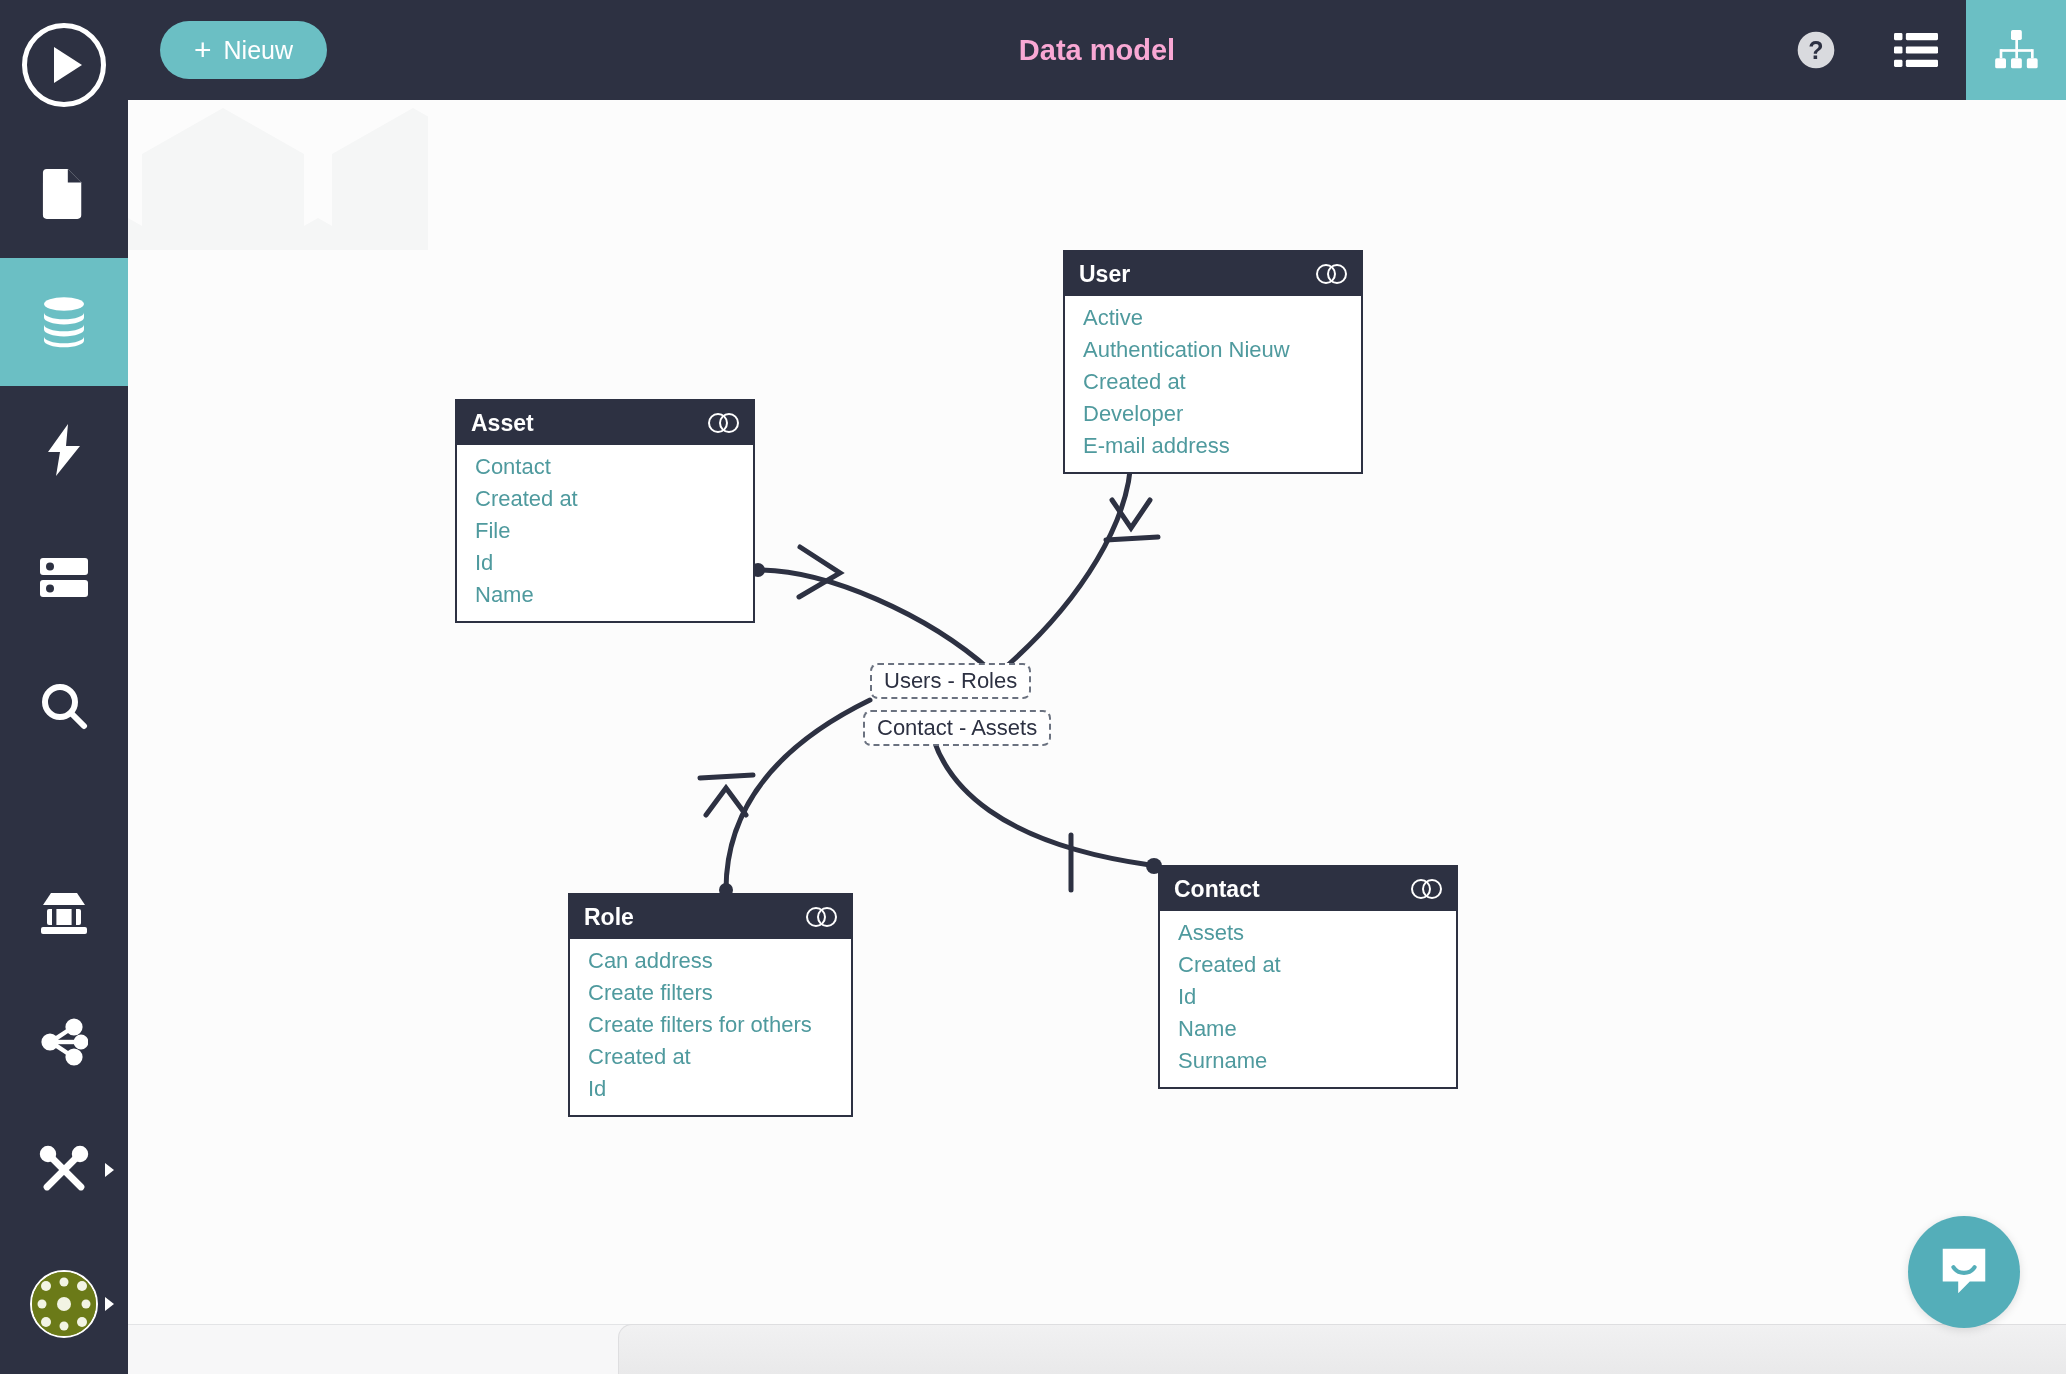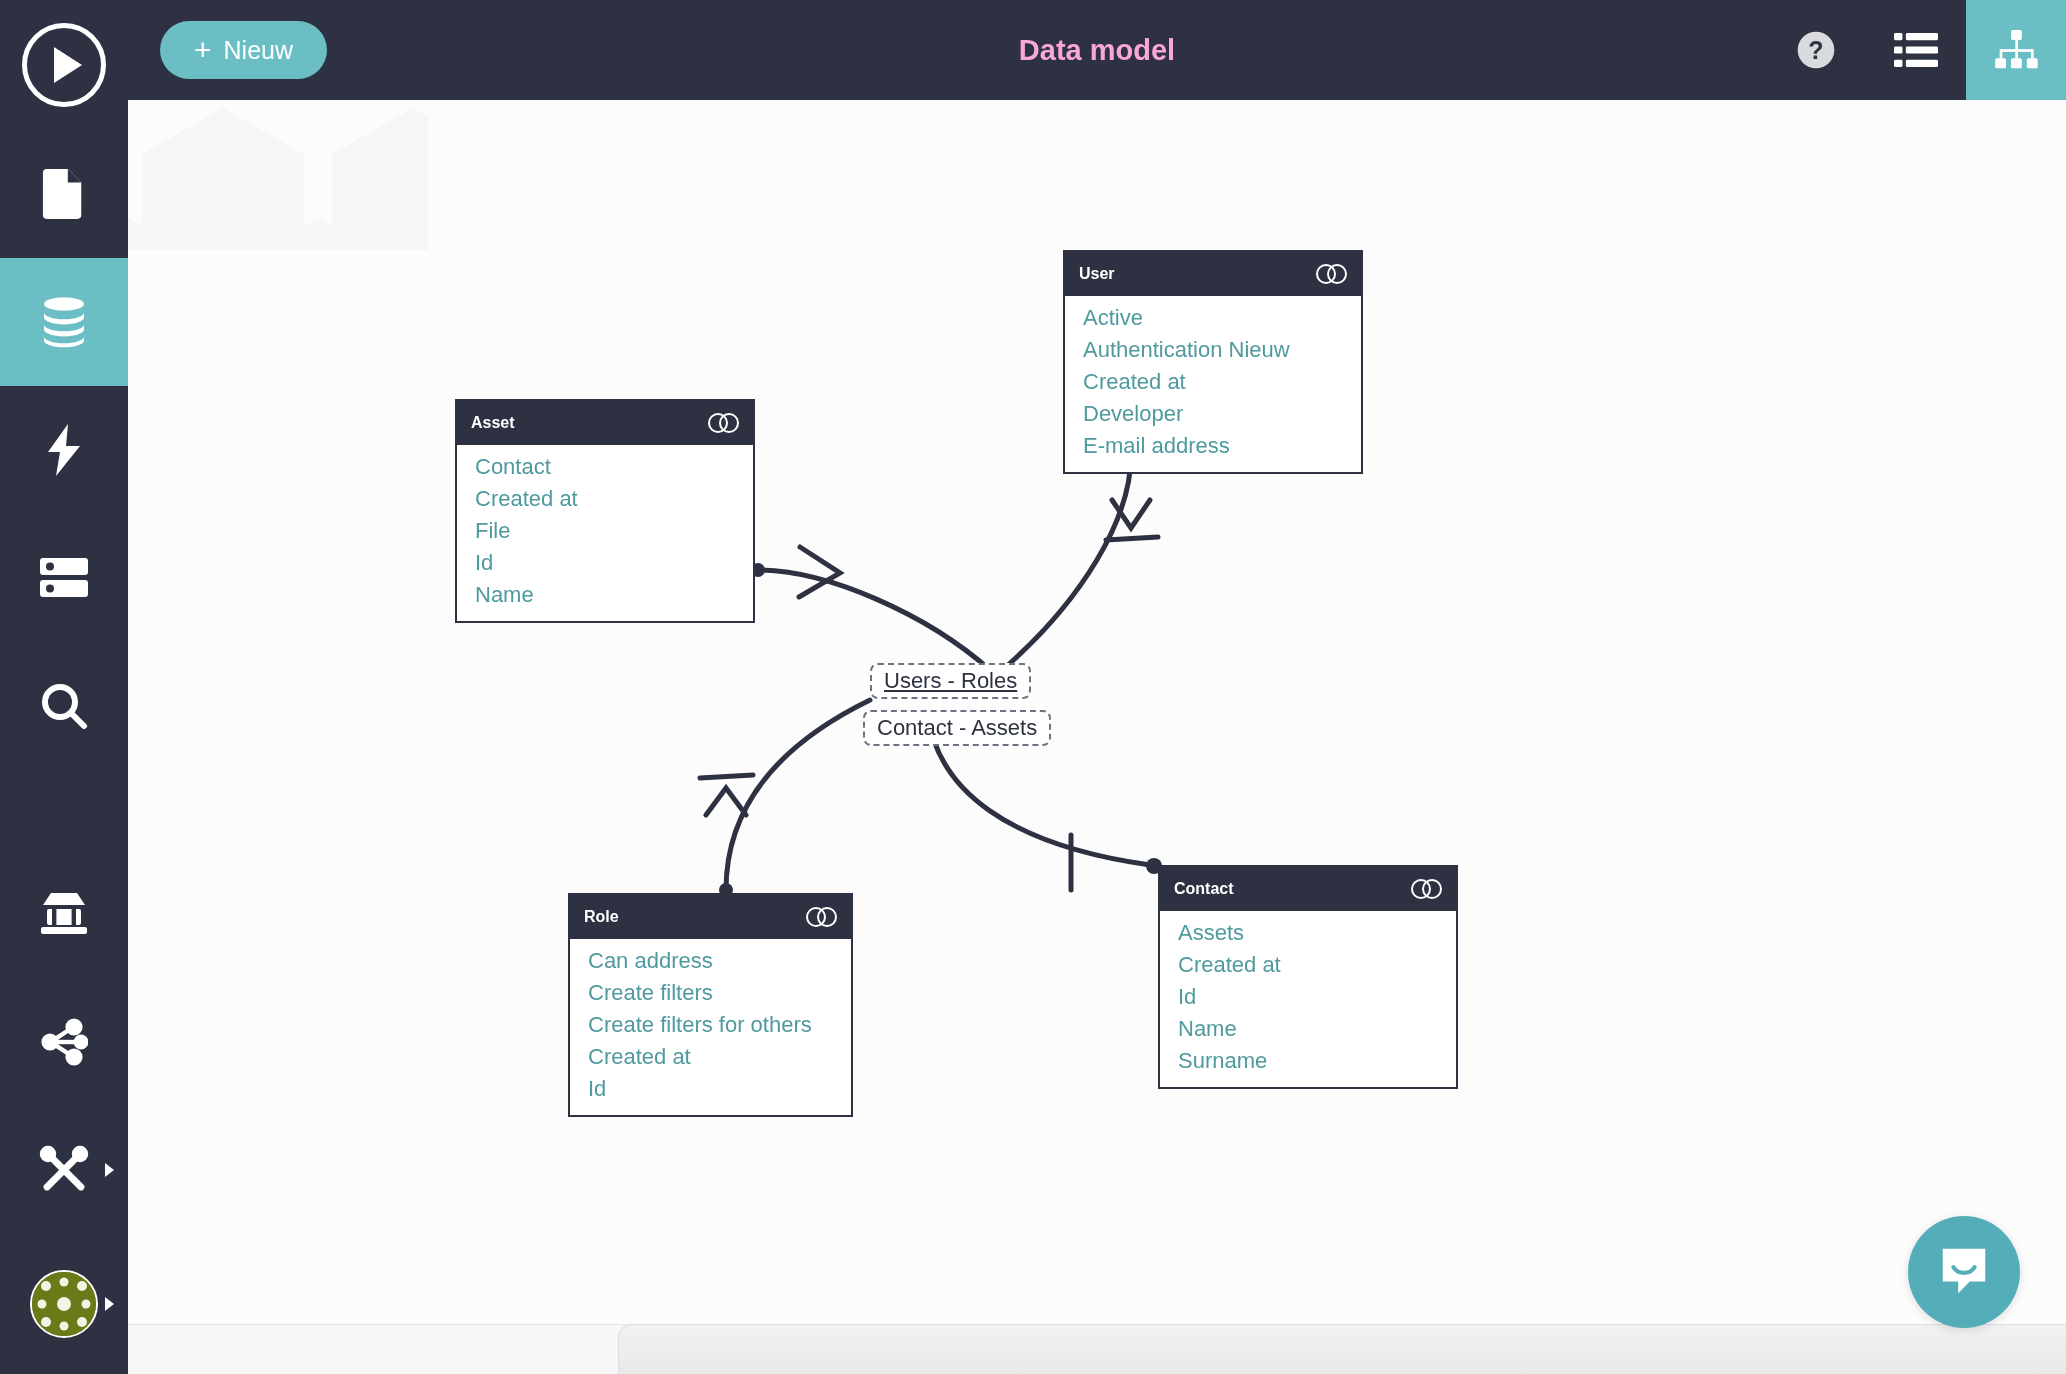--- a/index.html
+++ b/index.html
@@ -109,21 +109,21 @@
     position: absolute;
     background: #ffffff;
     border: 2px solid #2d3142;
     z-index: 5;
   }
   .entity-header {
     background: #2d3142; color: #ffffff;
     height: 44px;
     display: flex; align-items: center; justify-content: space-between;
     padding: 0 12px 0 14px;
-    font-size: 16px; font-weight: bold;
+    font-size: 23px; font-weight: bold;
     cursor: move;
   }
   .entity-toggle { display: flex; align-items: center; }
   .entity-body { padding: 6px 0 10px 4px; }
   .attr {
     color: #4f9a9e;
     font-size: 22px;
     line-height: 32px;
     padding: 0 14px;
     white-space: nowrap;
@@ -441,21 +441,21 @@
         </div>
         <div class="entity-body">
           <div class="attr">Assets</div>
           <div class="attr">Created at</div>
           <div class="attr">Id</div>
           <div class="attr">Name</div>
           <div class="attr">Surname</div>
         </div>
       </div>
 
-      <div class="assoc" style="left:742px; top:563px;text-decoration:underline;">
+      <div class="assoc" style="left:742px; top:563px;">
         <span>Users - Roles</span>
       </div>
       <div class="assoc" style="left:735px; top:610px;">
         <span>Contact - Assets</span>
       </div>
 
       <div class="bottombar">
         <div class="bottom-panel"></div>
       </div>
 

